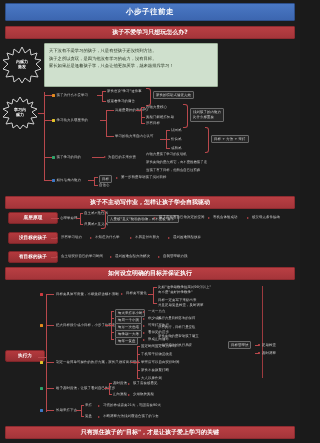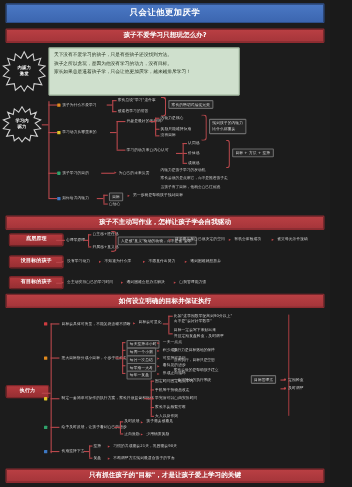--- a/index.html
+++ b/index.html
@@ -85,21 +85,21 @@
   .para{
     position:absolute;font-size:3.4px;line-height:1.7;color:#c8c8c8;white-space:nowrap;
   }
   .divider{position:absolute;background:#9c3a3e;width:.7px;}
 </style>
 </head>
 <body>
 
 <div class="page">
 
-  <div class="title-banner">只会让他更加厌学</div>
+  <div class="title-banner">小步子往前走</div>
 
   <div class="sec-banner b2">孩子不爱学习只想玩怎么办?</div>
 
   <div class="note">
     <div>天下没有不爱学习的孩子，只是有些孩子还没找到方法。</div>
     <div>孩子之所以贪玩，是因为他没有学习的动力，没有目标。</div>
     <div>家长如果总是逼着孩子学，只会让他更加厌学，越来越排斥学习！</div>
   </div>
 
   <div class="burst burst1">

